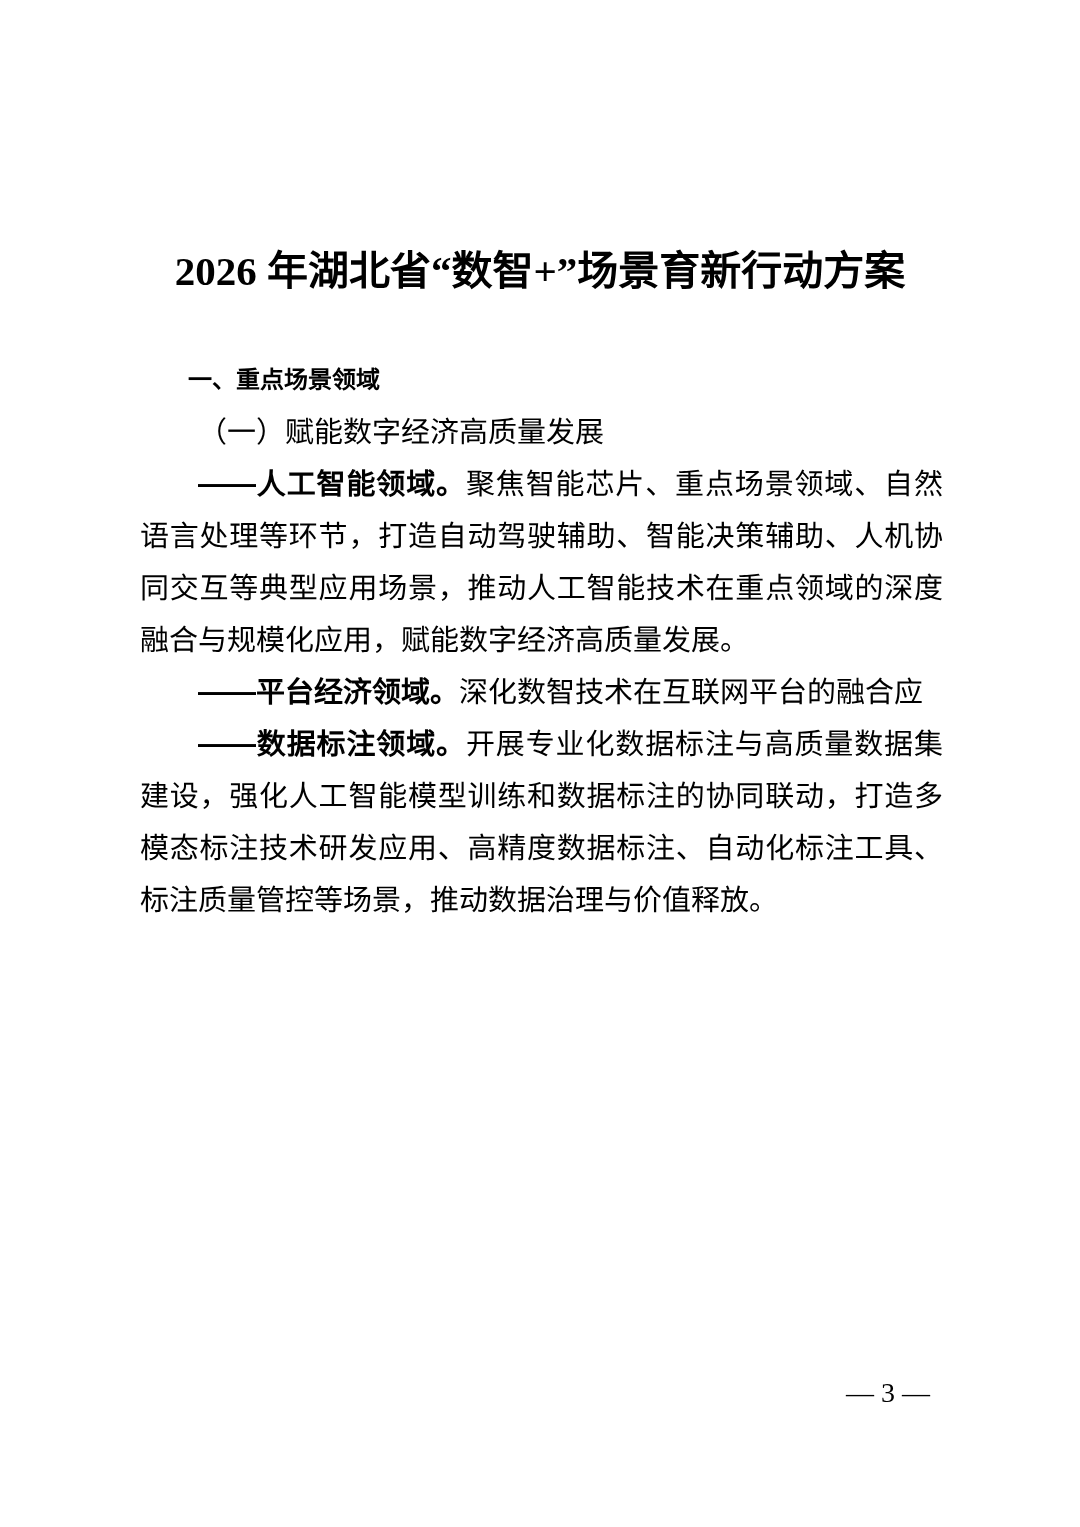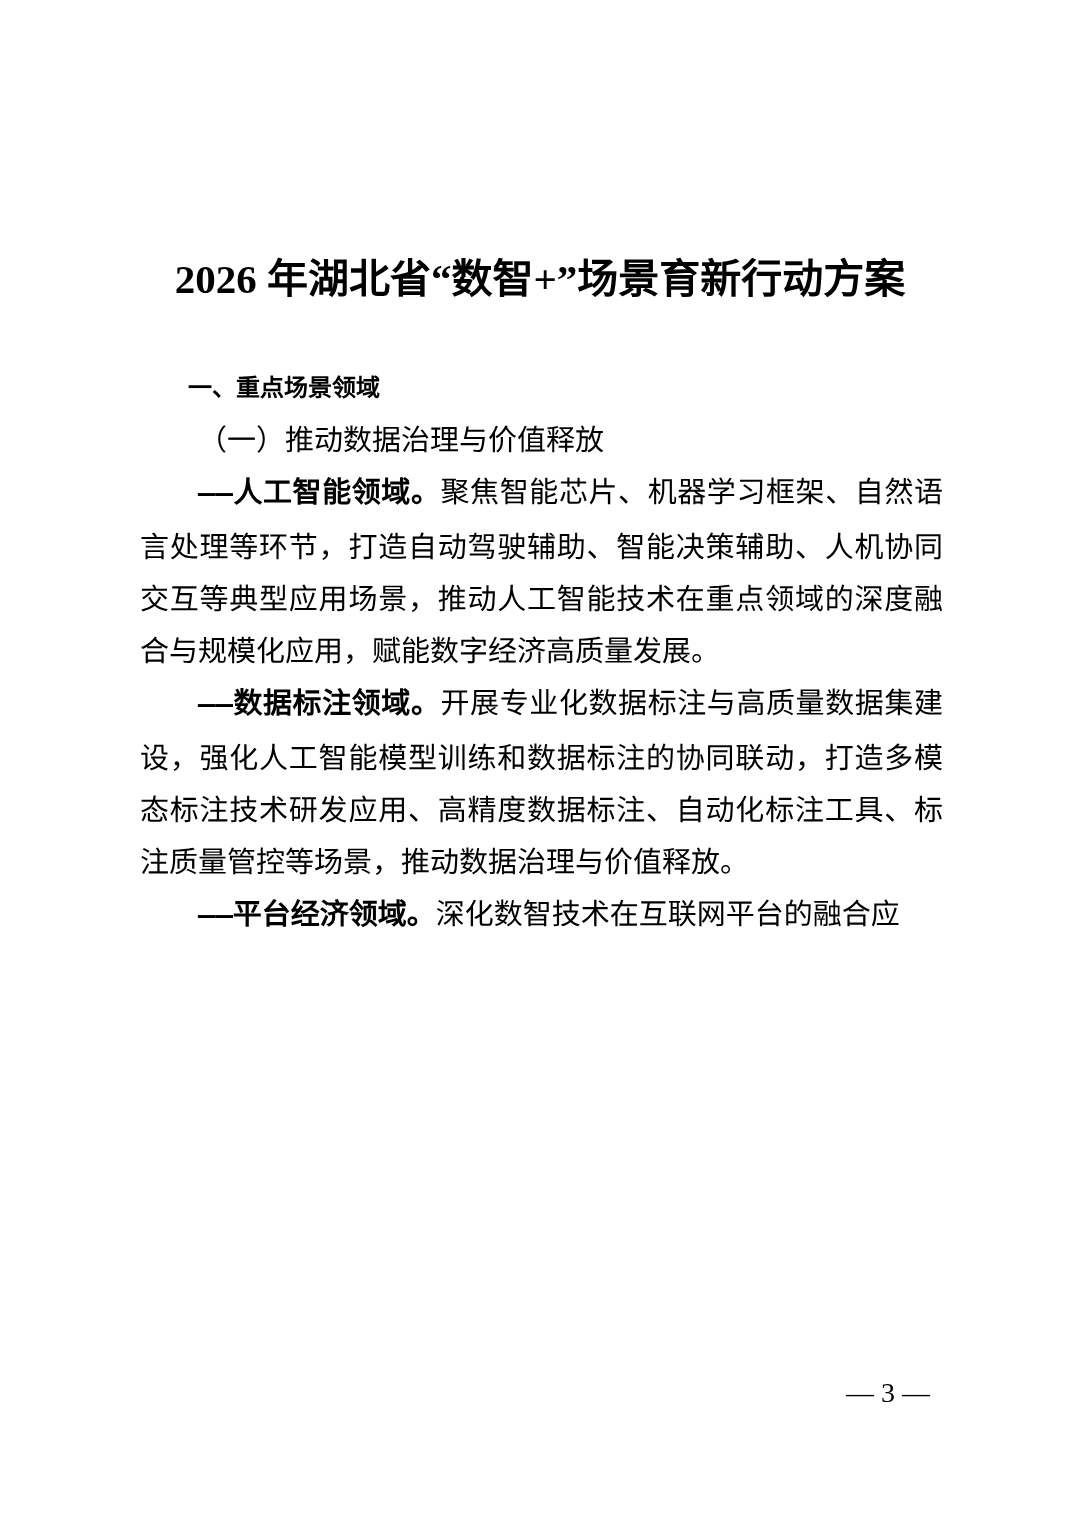--- a/index.html
+++ b/index.html
@@ -11,21 +11,21 @@
     position: relative;
     width: 1080px;
     height: 1527px;
     margin: 0 auto;
     background: #ffffff;
     color: #000000;
     overflow: hidden;
     font-family: "Liberation Serif", "DejaVu Serif", serif;
   }
   .doc-title {
-    margin: 8px;
+    margin: 0;
     padding-top: 240px;
     text-align: center;
     font-size: 41px;
     line-height: 62px;
     font-weight: 700;
     letter-spacing: 0px;
     font-family: "Liberation Serif", "DejaVu Serif", serif;
   }
   .content {
     margin: 52px 137px 0 140px;
@@ -49,21 +49,21 @@
   .sub-heading {
     margin: 0;
     font-size: 29px;
     line-height: 52px;
     text-indent: 2em;
     font-weight: 400;
     font-family: "Liberation Serif", "DejaVu Serif", serif;
   }
   .item-lead {
     font-weight: 700;
-    font-family: Liberation Mono, monospace;
+    font-family: Liberation Sans, sans-serif;
   }
   .page-number {
     position: absolute;
     top: 1376px;
     right: 150px;
     font-size: 28px;
     line-height: 34px;
     font-family: "Liberation Serif", "DejaVu Serif", serif;
   }
 </style>
@@ -72,25 +72,25 @@
 
 <div class="page">
 
   <h1 class="doc-title">2026 年湖北省“数智+”场景育新行动方案</h1>
 
   <div class="content">
 
 
     <h2 class="section-heading">一、重点场景领域</h2>
 
-    <h3 class="sub-heading">（一）推动数据治理与价值释放</h3>
+    <h3 class="sub-heading">（一）赋能数字经济高质量发展</h3>
 
-    <p class="para"><span class="item-lead">——人工智能领域。</span><span>聚焦智能芯片、机器学习框架、自然语言处理等环节，打造自动驾驶辅助、智能决策辅助、人机协同交互等典型应用场景，推动人工智能技术在重点领域的深度融合与规模化应用，赋能数字经济高质量发展。</span></p>
+    <p class="para"><span class="item-lead">——人工智能领域。</span><span>聚焦智能芯片、重点场景领域、自然语言处理等环节，打造自动驾驶辅助、智能决策辅助、人机协同交互等典型应用场景，推动人工智能技术在重点领域的深度融合与规模化应用，赋能数字经济高质量发展。</span></p>
+
+    <p class="para"><span class="item-lead">——平台经济领域。</span><span>深化数智技术在互联网平台的融合应</span></p>
 
     <p class="para"><span class="item-lead">——数据标注领域。</span><span>开展专业化数据标注与高质量数据集建设，强化人工智能模型训练和数据标注的协同联动，打造多模态标注技术研发应用、高精度数据标注、自动化标注工具、标注质量管控等场景，推动数据治理与价值释放。</span></p>
-
-    <p class="para"><span class="item-lead">——平台经济领域。</span><span>深化数智技术在互联网平台的融合应</span></p>
 
   </div>
 
   <div class="page-number">— 3 —</div>
 
 </div>
 
 </body></html>

